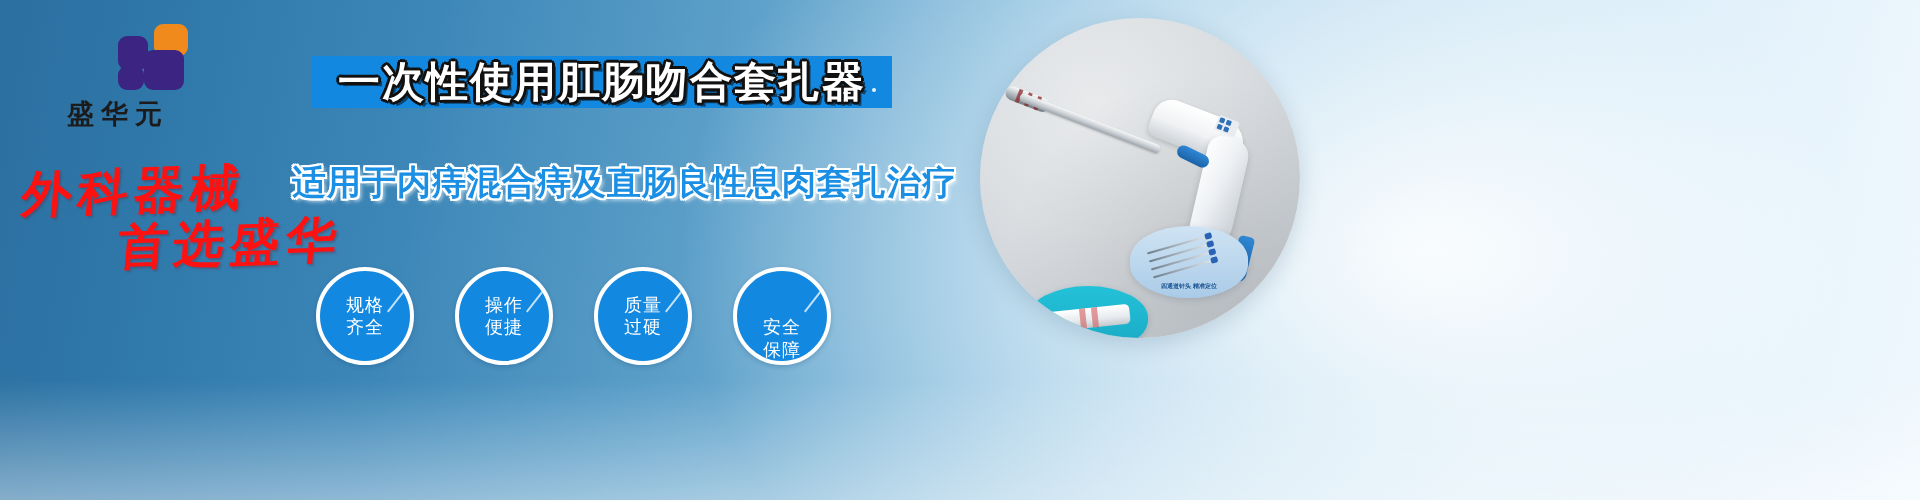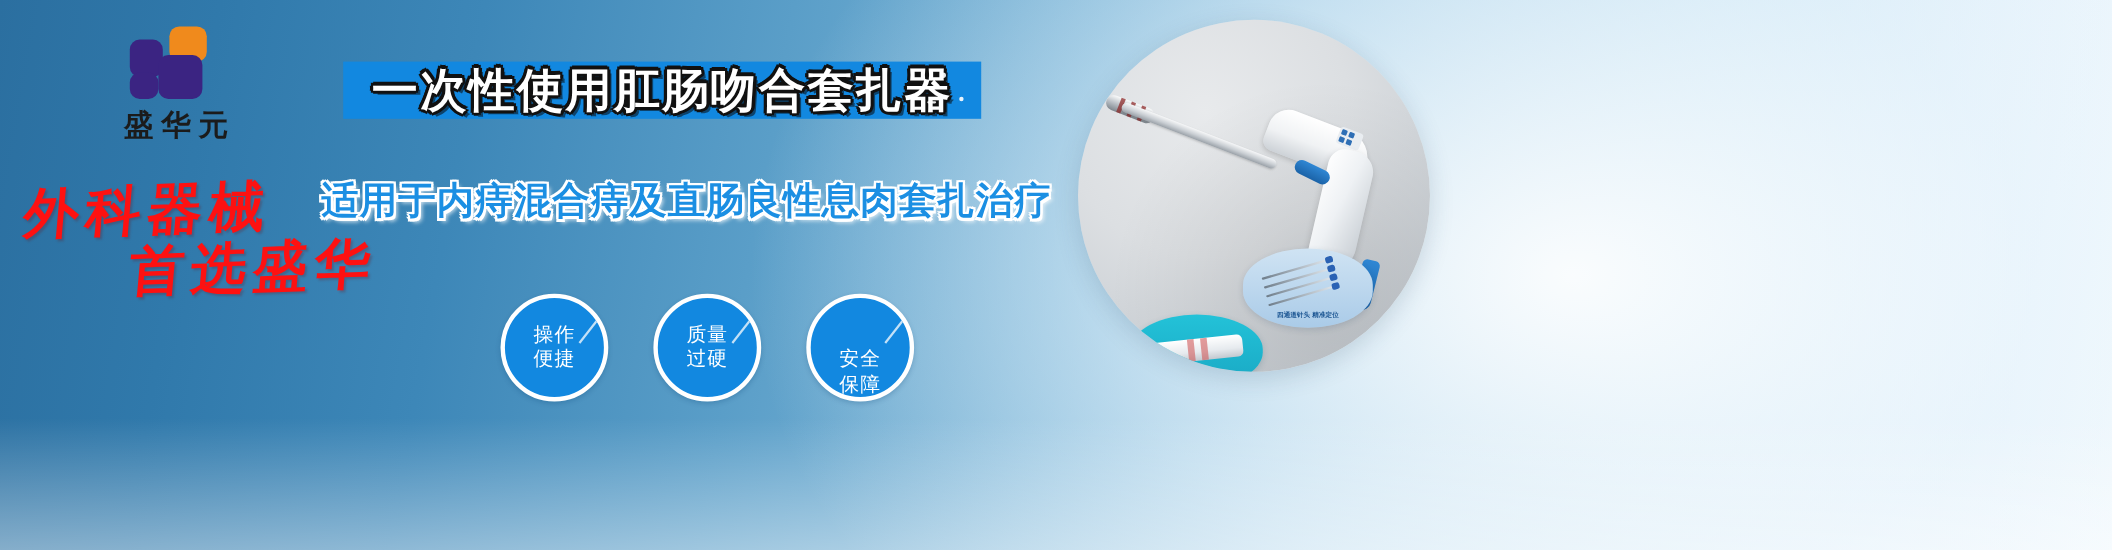--- a/index.html
+++ b/index.html
@@ -24,21 +24,21 @@
         #e2f0fa 90%,
         #f2f9fd 100%);
   }
   #banner:after{
     content:"";position:absolute;left:0;bottom:0;width:100%;height:120px;
     background:linear-gradient(to top, rgba(255,255,255,0.42), rgba(255,255,255,0));
     pointer-events:none;
   }
 
   
-  .logo-wrap{position:absolute;left:60px;top:24px;width:200px;text-align:center;}
+  .logo-wrap{position:absolute;left:60px;top:24px;width:200px;text-align:left;}
   .logo-mark{position:relative;width:84px;height:66px;margin:0 auto;}
   .lm{position:absolute;border-radius:9px;}
   .lm.a{left:0px;  top:12px; width:30px;height:34px;background:#3b2482;}
   .lm.b{left:36px; top:0px;  width:34px;height:32px;background:#f08a1c;}
   .lm.c{left:26px; top:26px; width:40px;height:40px;background:#3b2482;}
   .lm.d{left:0px;  top:42px; width:26px;height:24px;background:#3b2482;}
   .logo-text{
     margin-top:6px;font-size:27px;font-weight:bold;color:#1b1b1b;
     letter-spacing:7px;text-indent:7px;
     font-family:"DejaVu Sans","Liberation Sans",sans-serif;
@@ -256,20 +256,25 @@
   <div class="title-text">一次性使用肛肠吻合套扎器</div>
   <span class="sparkle sp1"></span>
   <span class="sparkle sp2"></span>
   <span class="sparkle sp3"></span>
 
   <div class="calli l1">外科器械</div>
   <div class="calli l2">首选盛华</div>
 
   <div class="subtitle">适用于内痔混合痔及直肠良性息肉套扎治疗</div>
 
+  <div class="circle c0">
+    <span class="slash"></span>
+    <span>规格</span>
+    <span>齐全</span>
+  </div>
   <div class="circle c1">
     <span class="slash"></span>
     <span>操作</span>
     <span>便捷</span>
   </div>
   <div class="circle c2">
     <span class="slash"></span>
     <span>质量</span>
     <span>过硬</span>
   </div>

